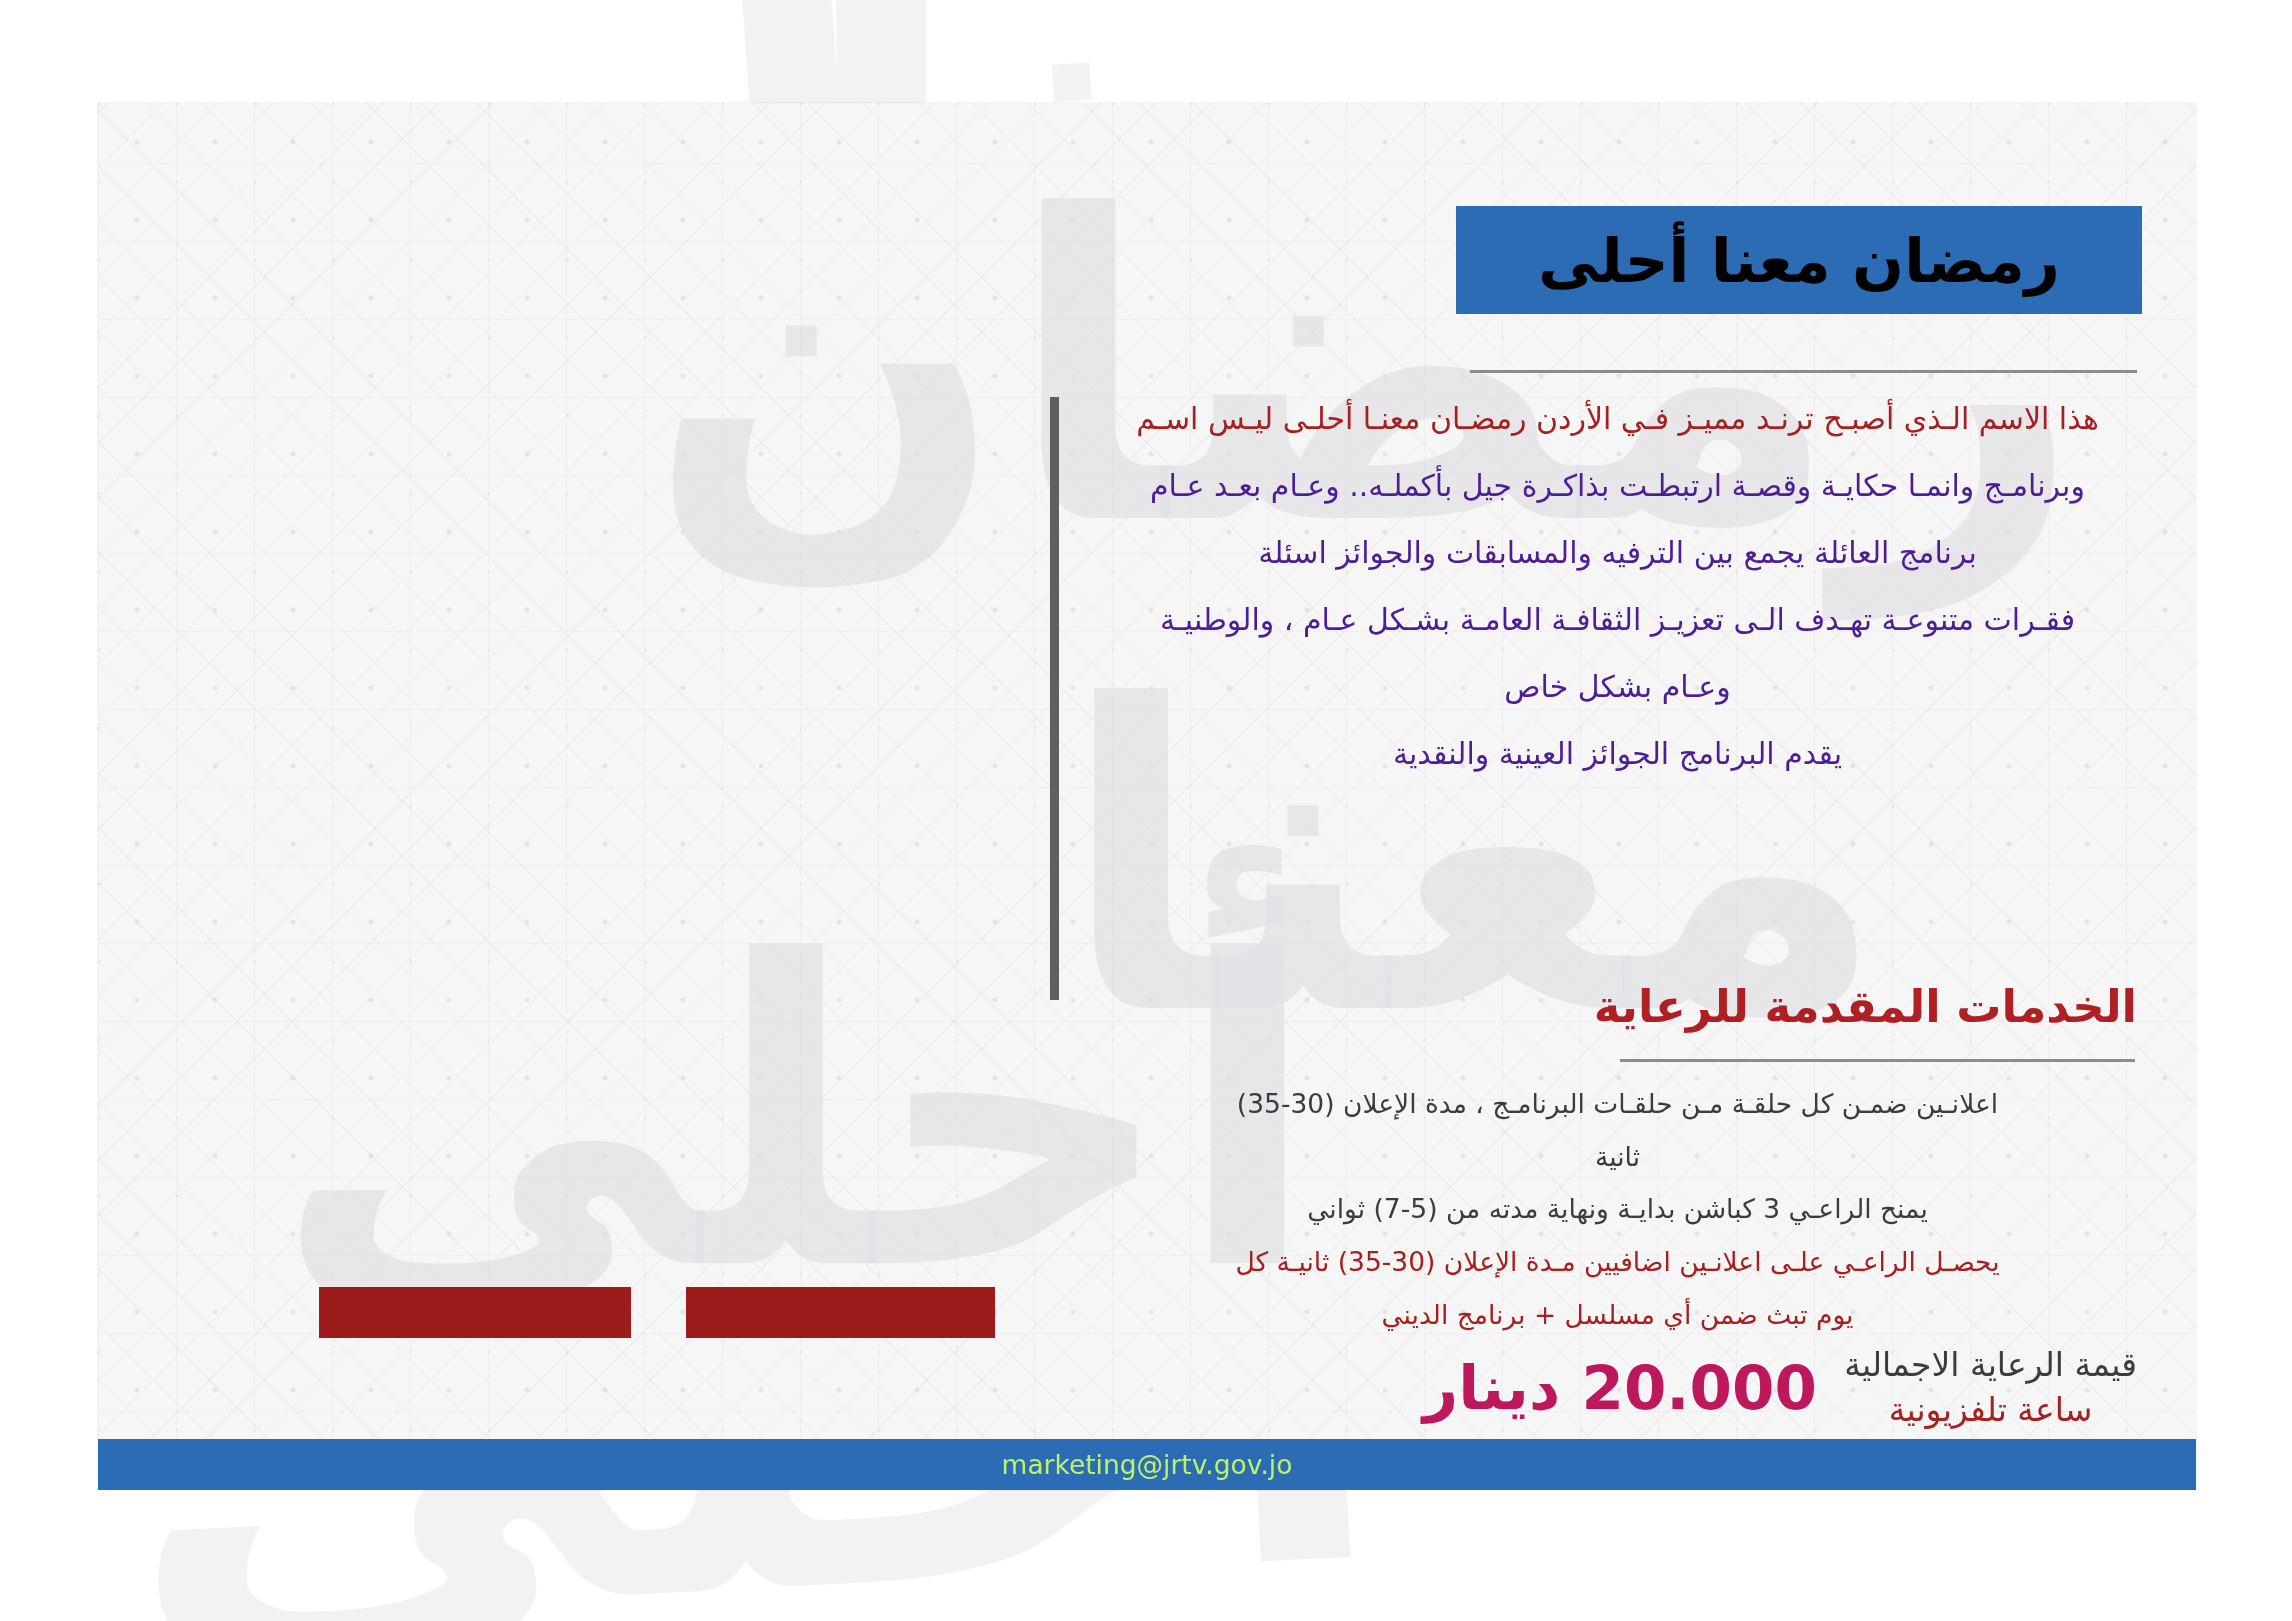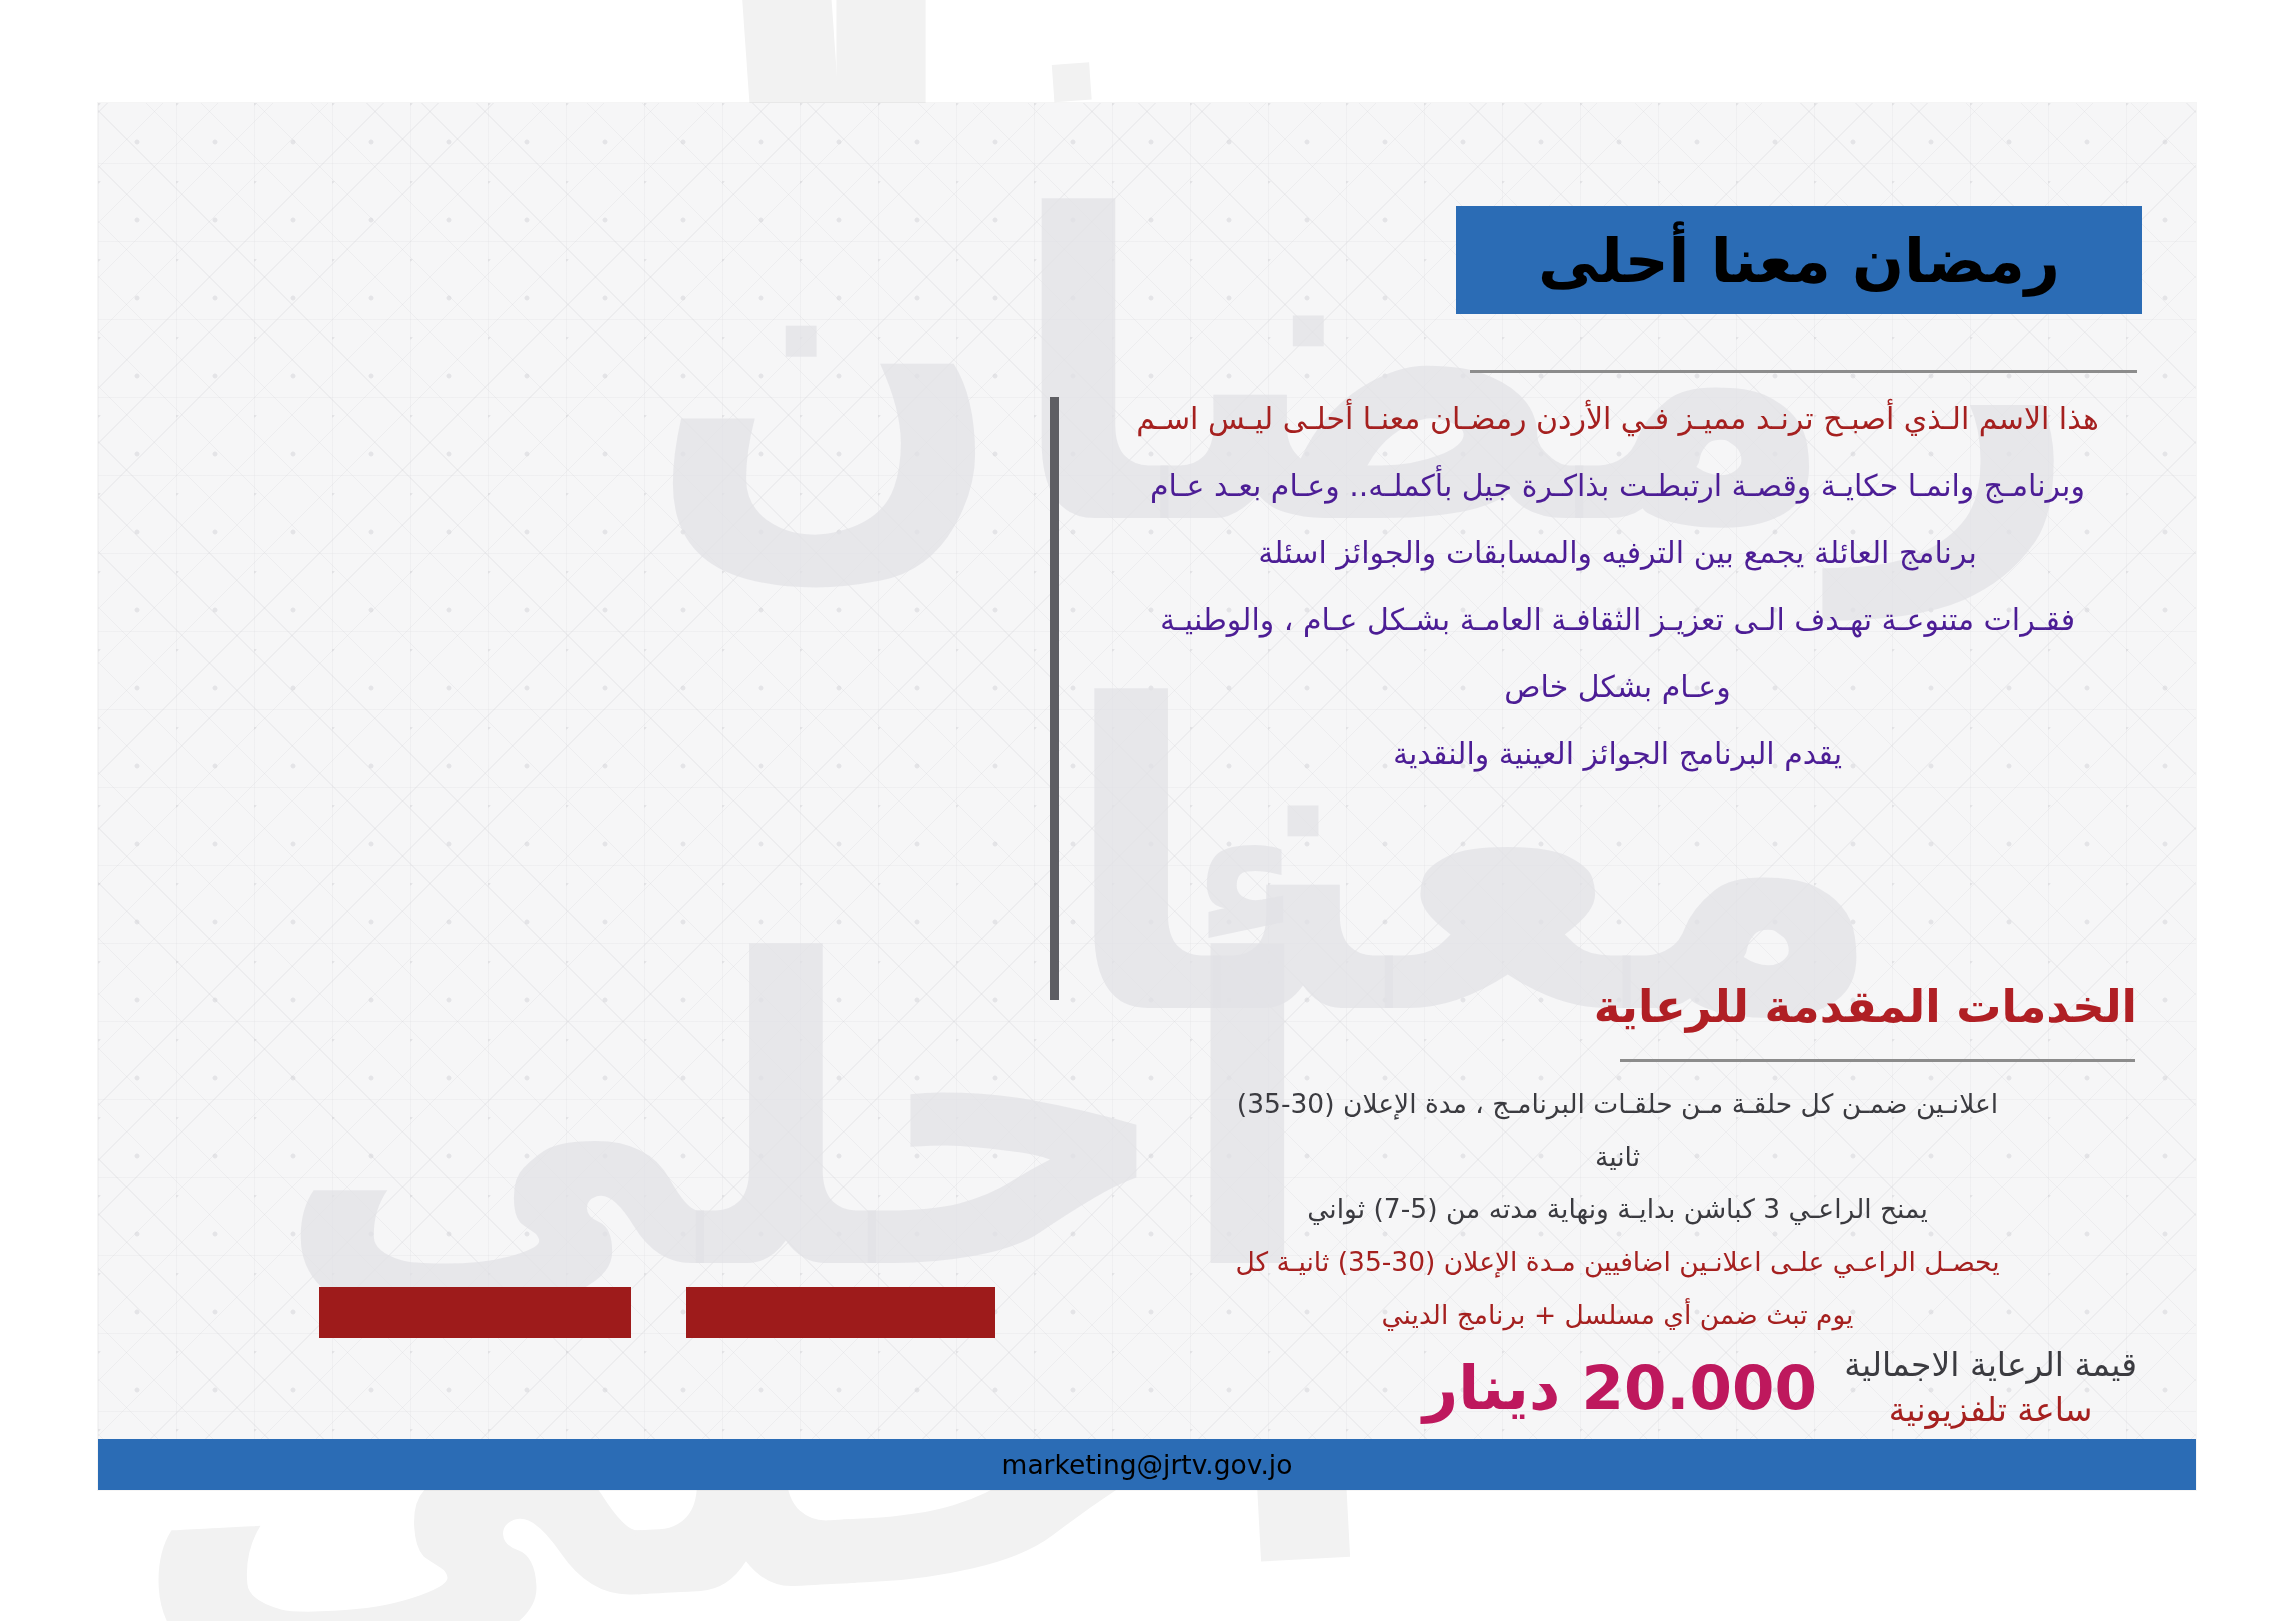--- a/index.html
+++ b/index.html
@@ -215,21 +215,21 @@
     left: 0;
     bottom: 0;
     width: 100%;
     height: 51px;
     background: #2b6cb5;
     display: flex;
     align-items: center;
     justify-content: center;
   }
   .footer-bar .email {
-    color: #000000;
+    color: #bef264;
     font-size: 26.5px;
     direction: ltr;
   }
 </style>
 </head>
 <body>
 
 <div class="bg-watermark">
   <span class="wm-glyph wm1">رمضان</span>
   <span class="wm-glyph wm2">أحلى</span>

